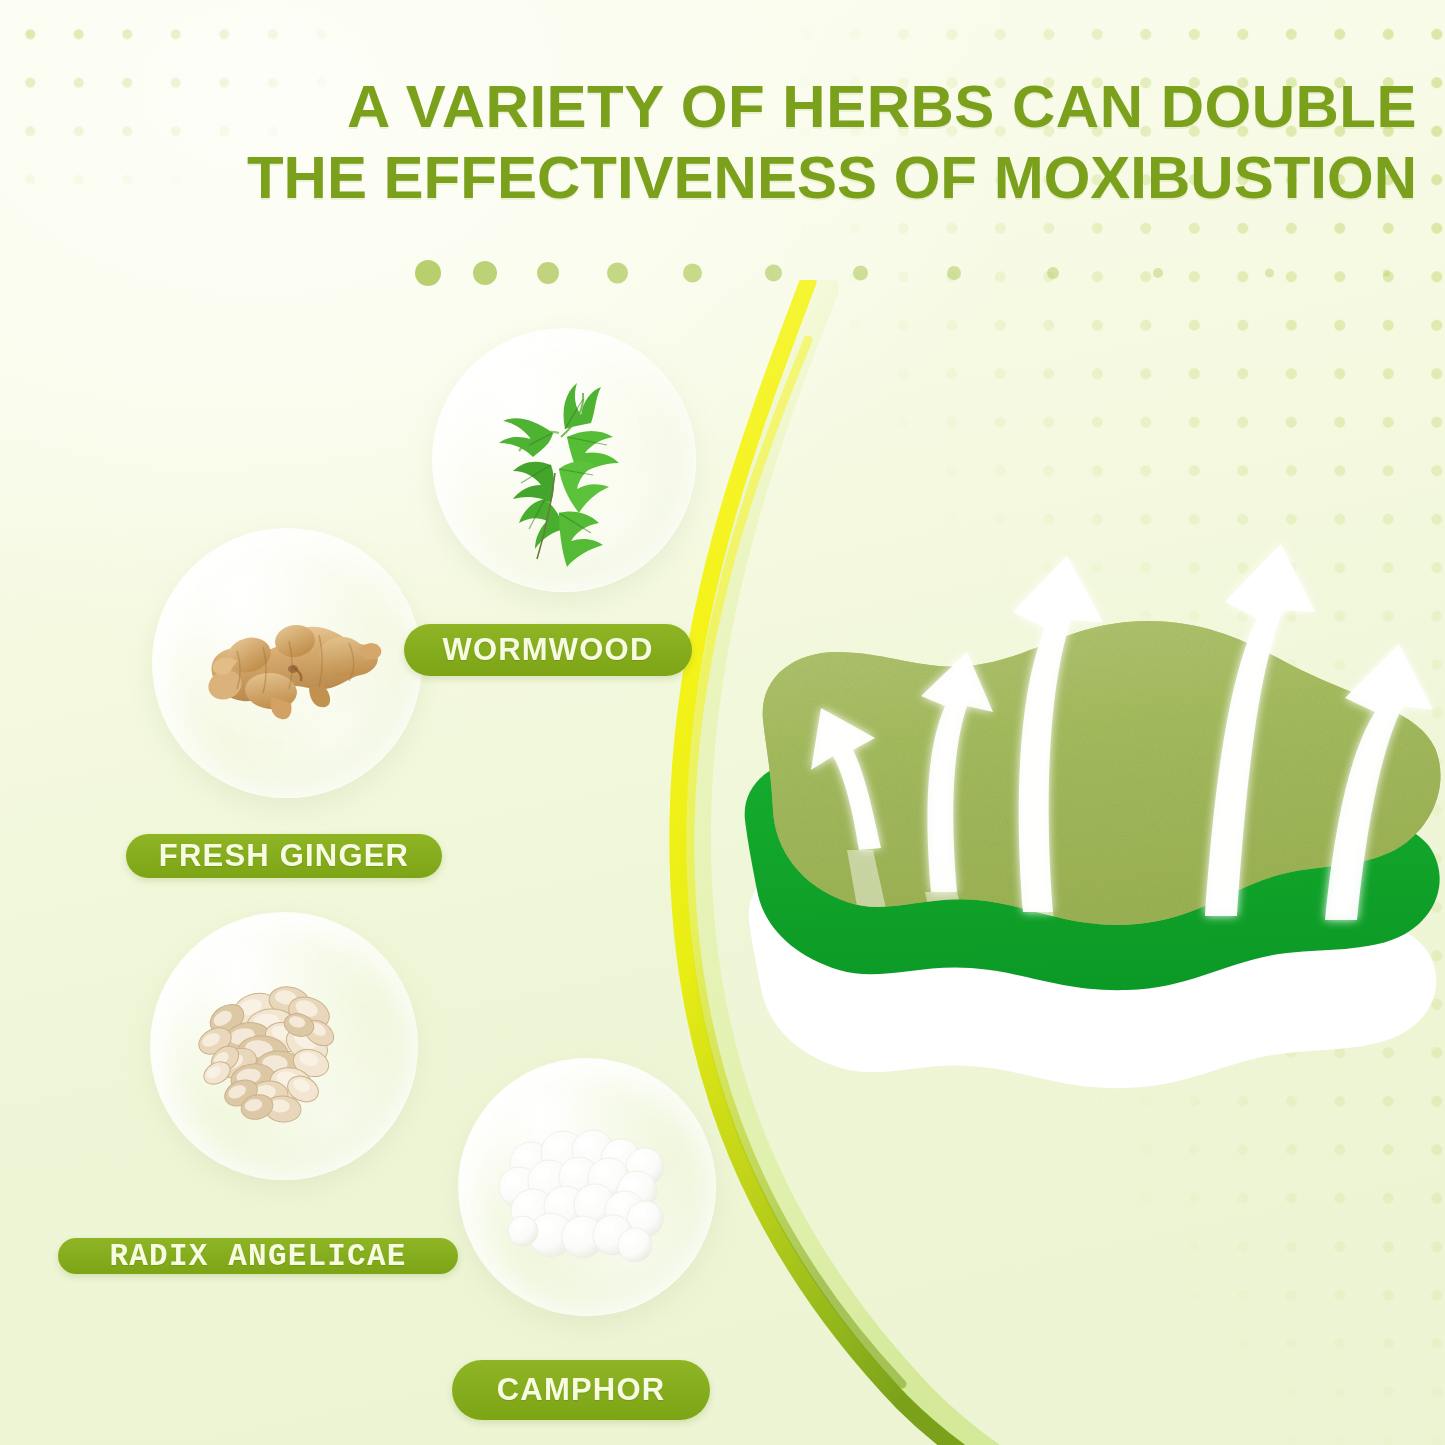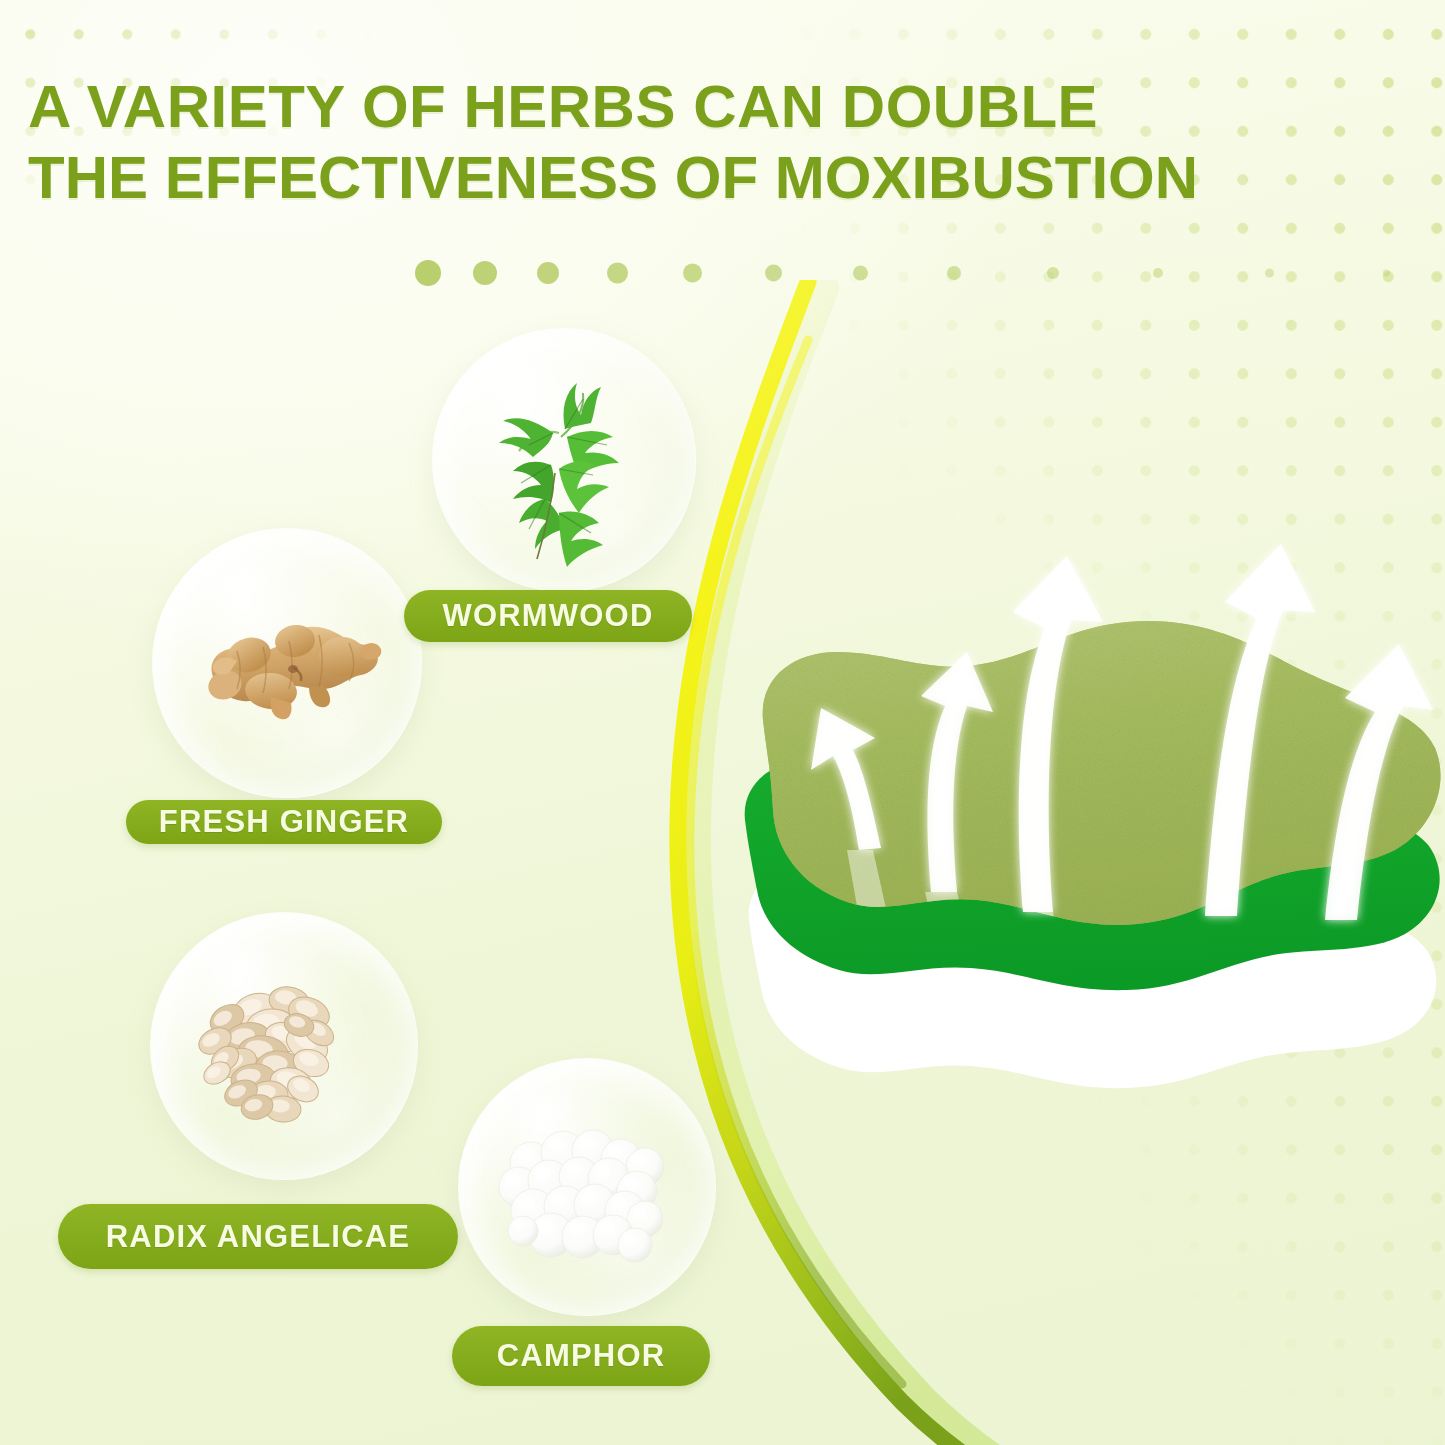--- a/index.html
+++ b/index.html
@@ -39,21 +39,21 @@
     mask-image:radial-gradient(ellipse 520px 300px at 2% 2%, rgba(0,0,0,.75) 0%, rgba(0,0,0,0) 70%);
     pointer-events:none;opacity:.9;
   }
   
   .dotrow{position:absolute;left:415px;top:248px;width:1030px;height:50px;pointer-events:none;}
   .dotrow i{position:absolute;top:50%;border-radius:50%;background:#b9cf6e;transform:translateY(-50%);}
 
   
   .headline{
     position:absolute;left:0;right:0;top:72px;
-    text-align:left;
+    text-align:right;
     color:#7ba01c;
     font-weight:bold;
     font-size:60px;
     line-height:1.18;
     letter-spacing:.5px;
     text-shadow:0 2px 0 rgba(120,150,20,.12);
     padding:0 28px;
     z-index:6;
   }
   .headline .l{display:block;white-space:nowrap;}
@@ -89,20 +89,21 @@
     position:absolute;z-index:7;
     background:linear-gradient(180deg,#8fb525 0%,#85ac1d 55%,#7da414 100%);
     color:#f7fbe2;
     font-weight:bold;
     border-radius:40px;
     display:flex;align-items:center;justify-content:center;
     letter-spacing:1.2px;
     box-shadow:0 3px 7px rgba(120,150,40,.22);
     text-shadow:0 1px 1px rgba(90,115,20,.35);
     white-space:nowrap;
+    margin-top:34px;
   }
 
   
   .patch{position:absolute;left:735px;top:520px;width:715px;height:580px;z-index:5;}
 </style>
 </head>
 <body>
 
 <div id="poster">
 
@@ -467,16 +468,16 @@
           <circle cx="176" cy="186" r="17" fill="url(#ballG)" stroke="#eceee4" stroke-width=".8"></circle>
           <ellipse cx="170.9" cy="179.54" rx="6.46" ry="4.42" fill="#ffffff" opacity=".95"></ellipse>
           <circle cx="64" cy="172" r="15" fill="url(#ballG)" stroke="#eceee4" stroke-width=".8"></circle>
           <ellipse cx="59.5" cy="166.3" rx="5.7" ry="3.9000000000000004" fill="#ffffff" opacity=".95"></ellipse>
         </svg>
     </div>
   </div>
 
   <div class="pill" id="pill-wormwood" style="left: 404px; top: 590px; width: 288px; height: 52px; font-size: 31px; background: linear-gradient(rgb(143, 181, 37) 0%, rgb(133, 172, 29) 55%, rgb(125, 164, 20) 100%); color: rgb(247, 251, 226);">WORMWOOD</div>
   <div class="pill" id="pill-ginger" style="left: 126px; top: 800px; width: 316px; height: 44px; font-size: 31px; background: linear-gradient(rgb(143, 181, 37) 0%, rgb(133, 172, 29) 55%, rgb(125, 164, 20) 100%); color: rgb(247, 251, 226);">FRESH GINGER</div>
-  <div class="pill" id="pill-angelica" style="left: 58px; top: 1204px; width: 400px; height: 65px; font-size: 31px; background: linear-gradient(rgb(143, 181, 37) 0%, rgb(133, 172, 29) 55%, rgb(125, 164, 20) 100%); color: rgb(247, 251, 226);">RADIX ANGELICAE</div>
+  <div class="pill" id="pill-angelica" style="left: 58px; top: 1204px; width: 400px; height: 36px; font-size: 31px; background: linear-gradient(rgb(143, 181, 37) 0%, rgb(133, 172, 29) 55%, rgb(125, 164, 20) 100%); color: rgb(247, 251, 226); font-family: Liberation Mono, monospace;">RADIX ANGELICAE</div>
   <div class="pill" id="pill-camphor" style="left: 452px; top: 1326px; width: 258px; height: 60px; font-size: 31px; background: linear-gradient(rgb(143, 181, 37) 0%, rgb(133, 172, 29) 55%, rgb(125, 164, 20) 100%); color: rgb(247, 251, 226);">CAMPHOR</div>
 
 </div>
 
 </body></html>

